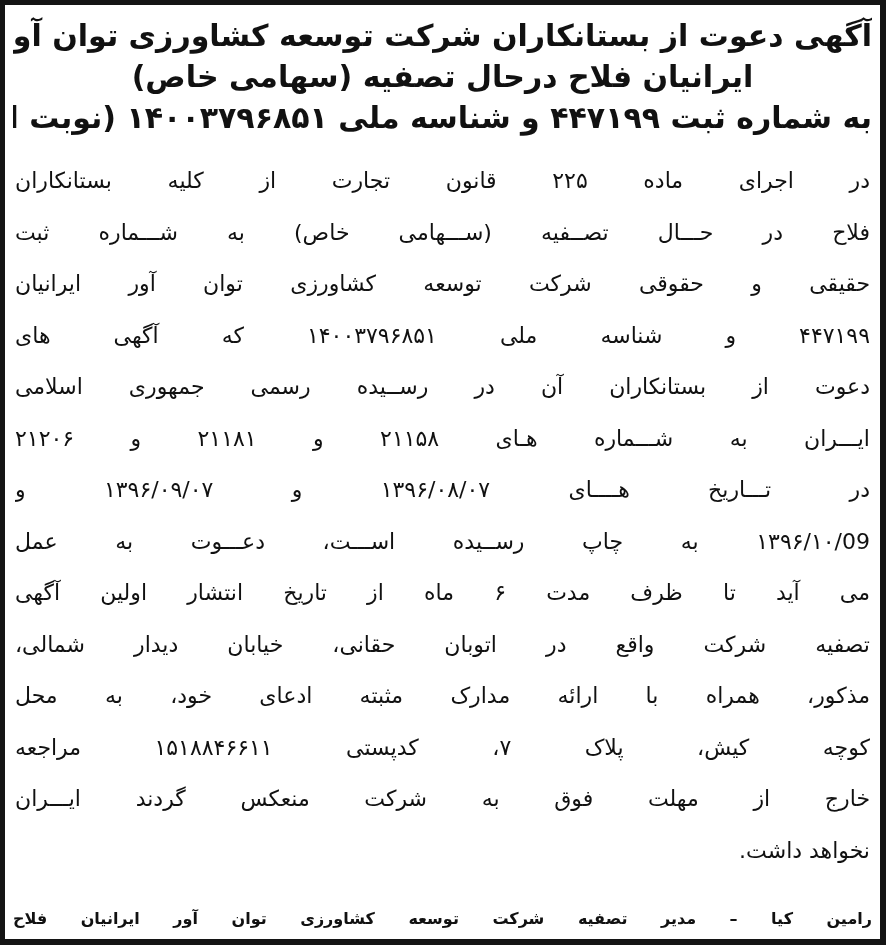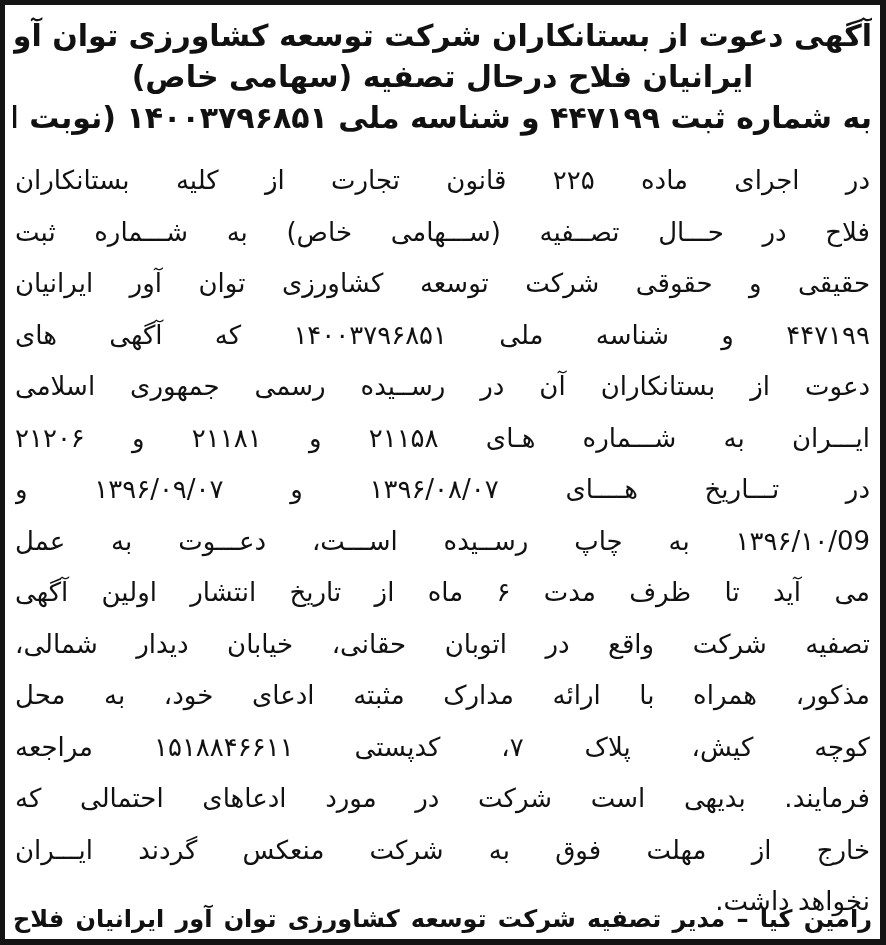--- a/index.html
+++ b/index.html
@@ -47,40 +47,40 @@
     }
     .body-block {
       position: absolute;
       left: 10px;
       right: 10px;
       top: 150px;
       font-family: "DejaVu Sans", sans-serif;
     }
     .body-line {
       display: block;
-      font-size: 26px;
+      font-size: 22px;
       line-height: 51.5px;
       height: 51.5px;
       white-space: nowrap;
       overflow: hidden;
       text-align: justify;
       text-align-last: justify;
       letter-spacing: -0.6px;
     }
     .body-line.last {
       text-align-last: right;
     }
     .signature {
       position: absolute;
       left: 8px;
       right: 8px;
       top: 896px;
       font-family: "DejaVu Sans", sans-serif;
       font-weight: bold;
-      font-size: 24px;
+      font-size: 16px;
       line-height: 36px;
       white-space: nowrap;
       overflow: hidden;
       text-align: justify;
       text-align-last: justify;
       letter-spacing: -0.5px;
     }
   </style>
 </head>
 <body>
@@ -99,20 +99,19 @@
     <span class="body-line">حقیقی و حقوقی شرکت توسعه کشاورزی توان آور ایرانیان</span>
     <span class="body-line">۴۴۷۱۹۹ و شناسه ملی ۱۴۰۰۳۷۹۶۸۵۱ که آگهی های</span>
     <span class="body-line">دعوت از بستانکاران آن در رســیده رسمی جمهوری اسلامی</span>
     <span class="body-line">ایـــران به شـــماره هـای ۲۱۱۵۸ و ۲۱۱۸۱ و ۲۱۲۰۶</span>
     <span class="body-line">در تـــاریخ هــــای ۱۳۹۶/۰۸/۰۷ و ۱۳۹۶/۰۹/۰۷ و</span>
     <span class="body-line">۱۳۹۶/۱۰/09 به چاپ رســیده اســـت، دعـــوت به عمل</span>
     <span class="body-line">می آید تا ظرف مدت ۶ ماه از تاریخ انتشار اولین آگهی</span>
     <span class="body-line">تصفیه شرکت واقع در اتوبان حقانی، خیابان دیدار شمالی،</span>
     <span class="body-line">مذکور، همراه با ارائه مدارک مثبته ادعای خود، به محل</span>
     <span class="body-line">کوچه کیش، پلاک ۷، کدپستی ۱۵۱۸۸۴۶۶۱۱ مراجعه</span>
-    <span class="body-line">فرمایند. بدیهی است شرکت در مورد ادعاهای احتمالی که</span>
     <span class="body-line">خارج از مهلت فوق به شرکت منعکس گردند ایـــران</span>
     <span class="body-line last">نخواهد داشت.</span>
   </div>
 
   <div class="signature">رامین کیا – مدیر تصفیه شرکت توسعه کشاورزی توان آور ایرانیان فلاح</div>
 
 </div>
 
 </body></html>

